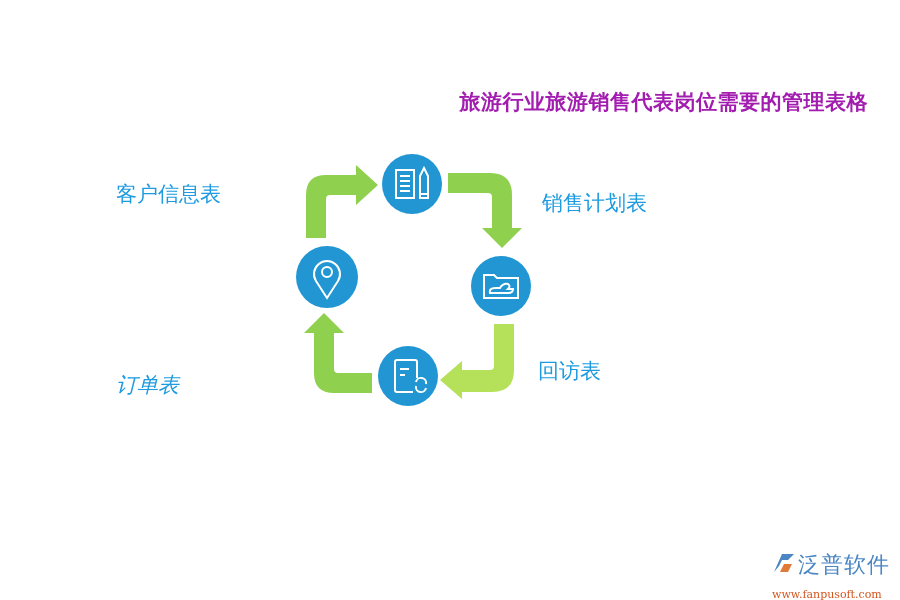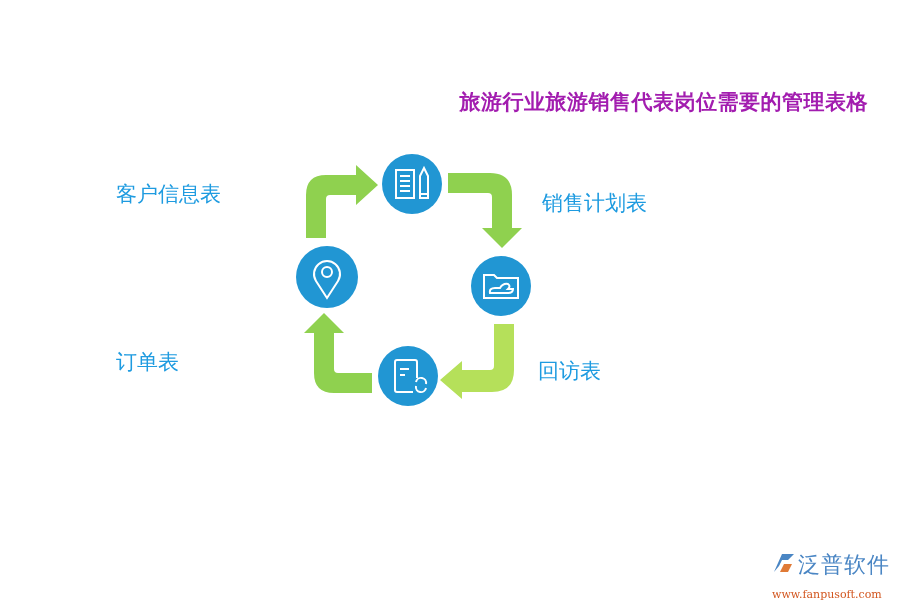--- a/index.html
+++ b/index.html
@@ -15,21 +15,21 @@
               font-size: 11px; color: #d2561f; }
   .logo-mark { position: absolute; left: 2px; top: 2px; }
 </style>
 </head>
 <body>
 
 <div class="title">旅游行业旅游销售代表岗位需要的管理表格</div>
 
 <div class="label" style="left:116px; top:180px;">客户信息表</div>
 <div class="label" style="left:542px; top:189px;">销售计划表</div>
-<div class="label" style="left:116px; top:348px;">订单表</div>
+<div class="label" style="left:116px; top:371px;font-style:italic;">订单表</div>
 <div class="label" style="left:538px; top:357px;text-align:right;">回访表</div>
 
 <svg class="diagram" width="900" height="600" viewBox="0 0 900 600">
 
   <g>
     <path d="M306,238 L306,195 Q306,175 326,175 L356,175 L356,165 L378,185 L356,205 L356,195 L330,195 Q326,195 326,199 L326,238 Z" fill="#8fd14f"></path>
   </g>
 
   <g>
     <path d="M448,173 L490,173 Q512,173 512,195 L512,228 L522,228 L502,248 L482,228 L492,228 L492,197 Q492,193 488,193 L448,193 Z" fill="#8fd14f"></path>

